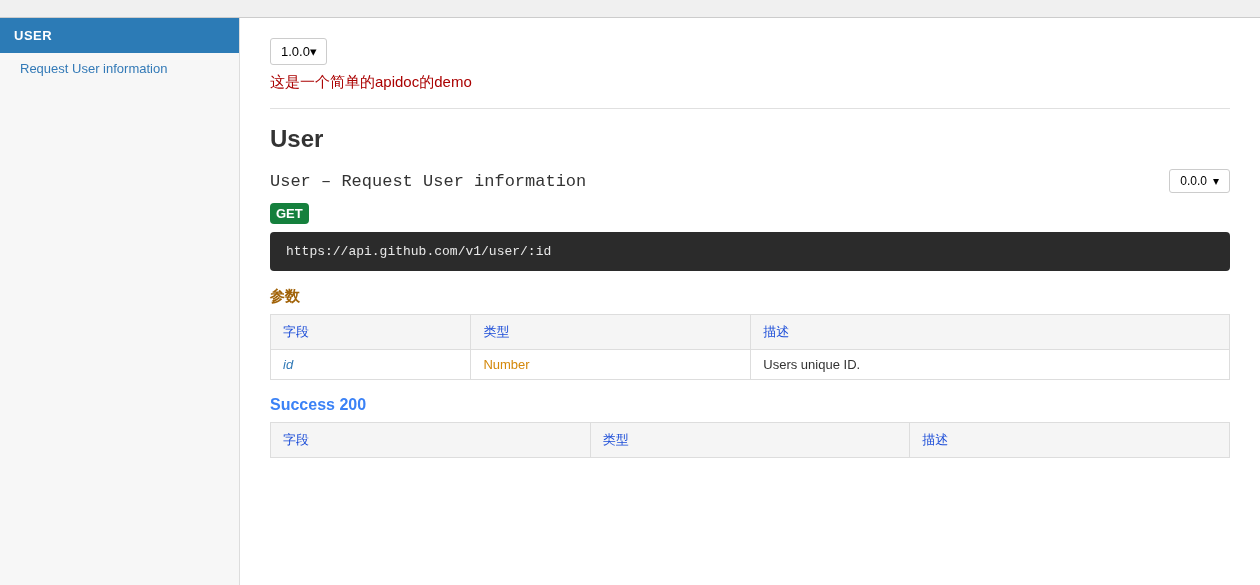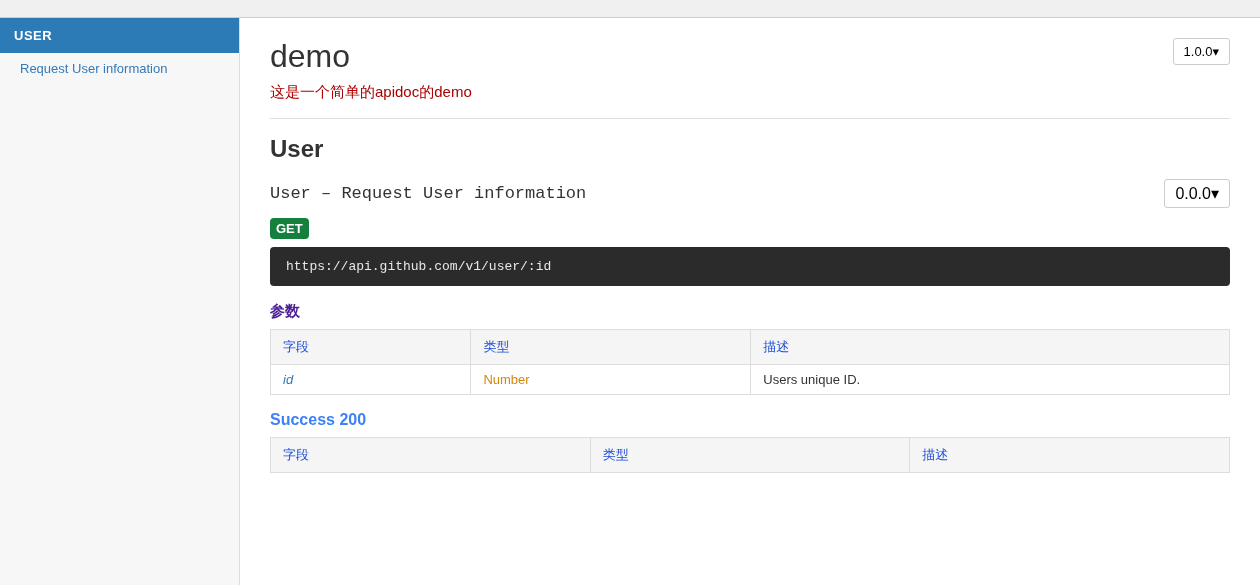--- a/index.html
+++ b/index.html
@@ -106,25 +106,26 @@
     .api-title {
       font-family: 'Courier New', monospace;
       font-size: 17px;
       color: #333;
     }
 
     .api-version-dropdown {
       border: 1px solid #ccc;
       background: #fff;
       padding: 4px 10px;
-      font-size: 16px;
+      font-size: 12px;
       cursor: pointer;
       border-radius: 3px;
       display: flex;
       align-items: center;
+      gap: 6px;
     }
 
     .method-badge {
       display: inline-block;
       background: #15803d;
       color: #fff;
       font-weight: bold;
       font-size: 13px;
       padding: 3px 6px;
       border-radius: 4px;
@@ -141,21 +142,21 @@
       margin-bottom: 16px;
     }
 
     .params-section {
       margin-bottom: 16px;
     }
 
     .params-label {
       font-size: 15px;
       font-weight: bold;
-      color: #4c1d95;
+      color: #a16207;
       margin-bottom: 8px;
     }
 
     .params-table {
       width: 100%;
       border-collapse: collapse;
       font-size: 13px;
     }
 
     .params-table th {
@@ -201,21 +202,20 @@
 
   <div class="sidebar">
     <div class="sidebar-section-header">USER</div>
     <div class="sidebar-item">Request User information</div>
   </div>
 
   <div class="content">
 
     
     <div class="content-header">
-      <h1 class="app-title">demo</h1>
       <button class="version-dropdown">
         <span>1.0.0</span>
         <span>▾</span>
       </button>
     </div>
 
     <p class="app-subtitle">这是一个简单的apidoc的demo</p>
 
     <hr class="divider">
 

